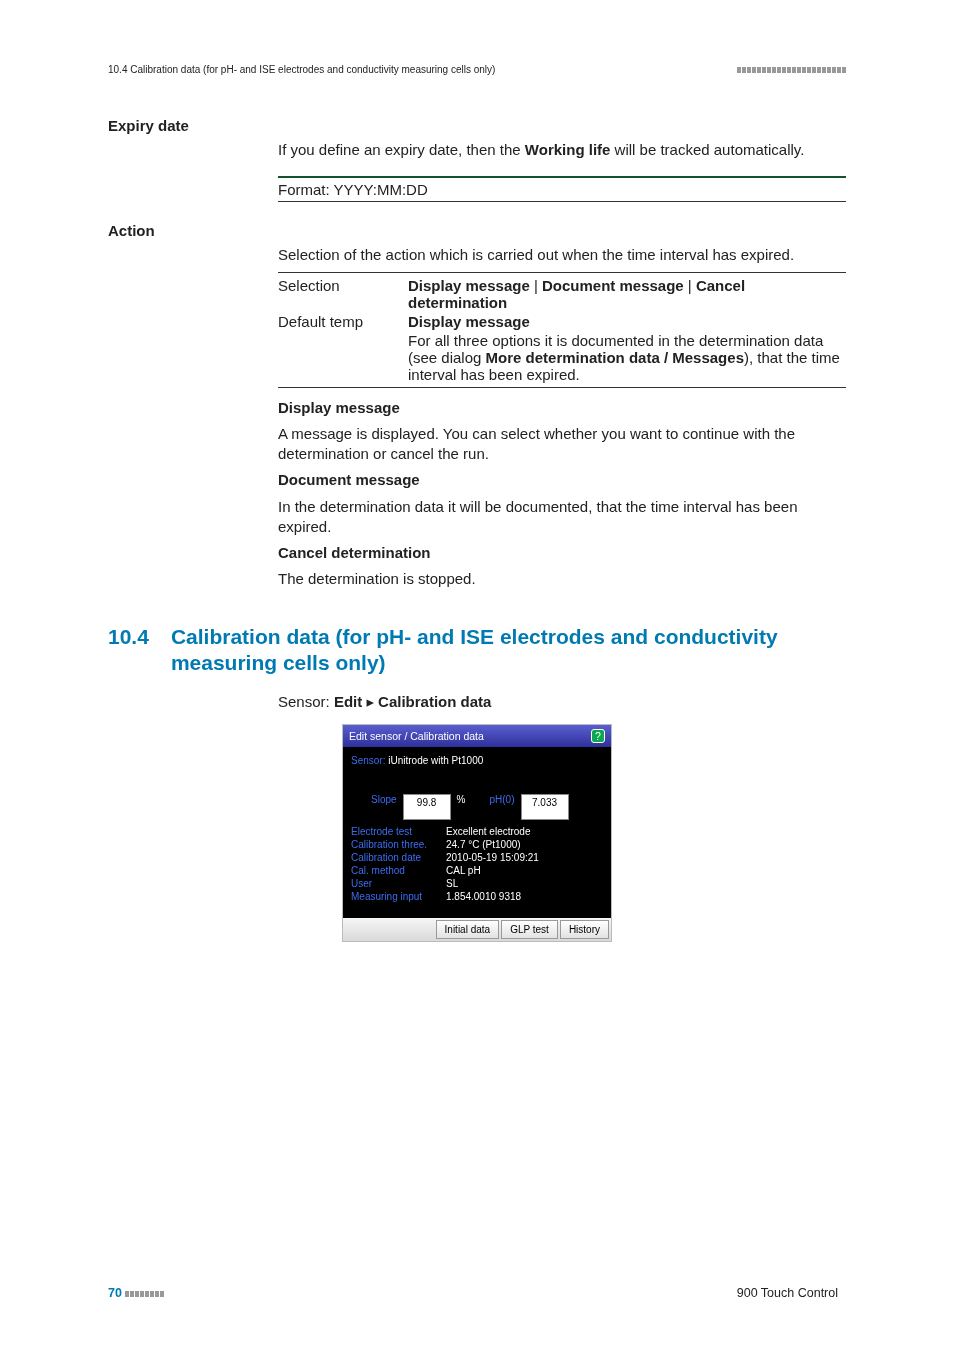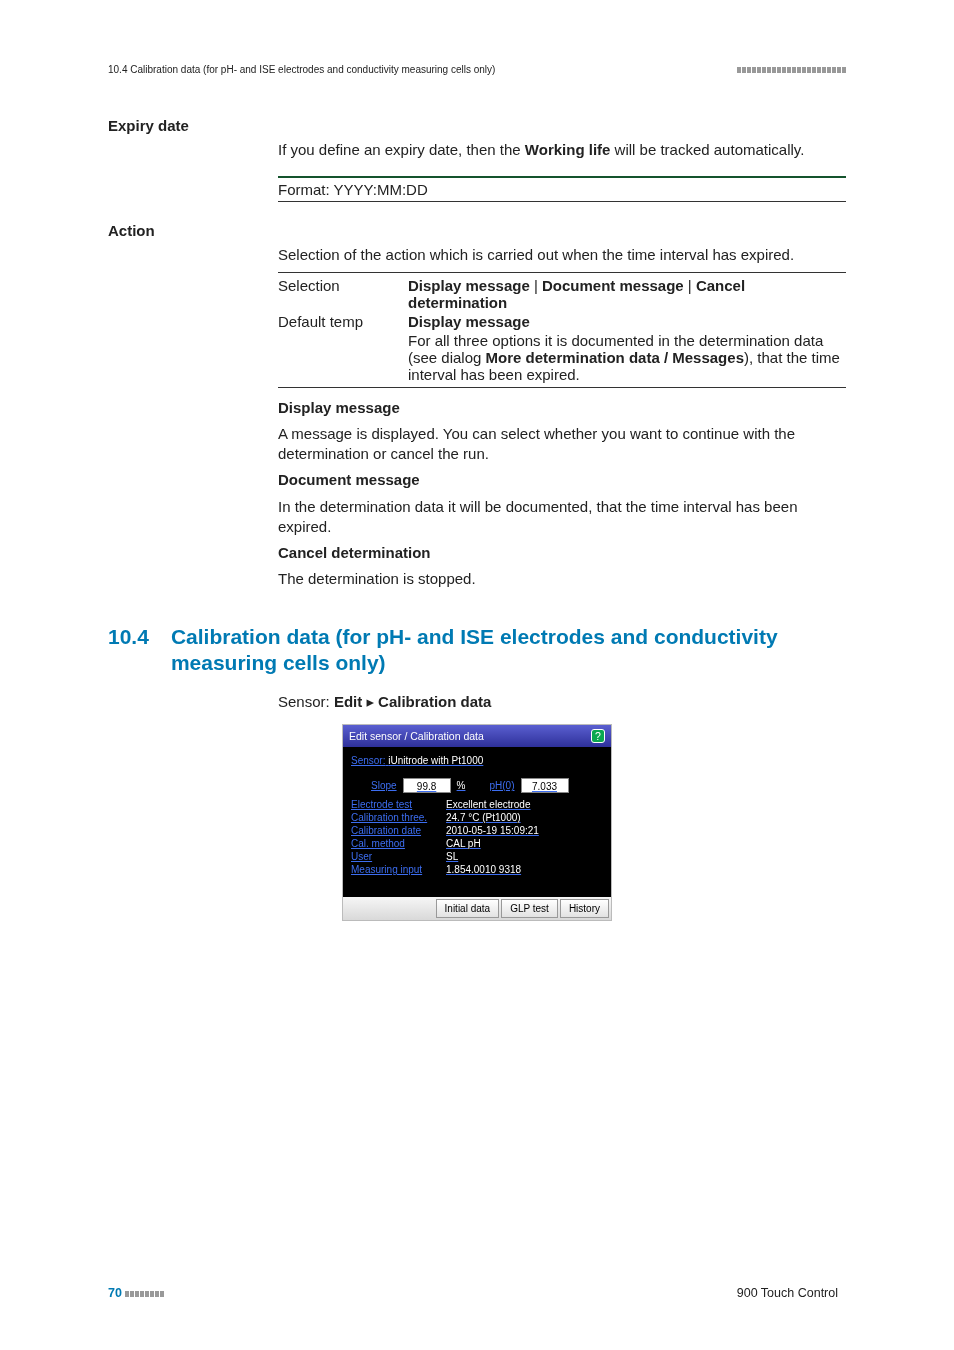--- a/index.html
+++ b/index.html
@@ -16,23 +16,23 @@
   .rule { border-top:2px solid #14532d; border-bottom:1px solid #333; padding:3px 0; margin-top:16px; }
   .def-table { display:flex; margin-bottom:2px; }
   .def-table .k { width:130px; }
   .def-table .v { flex:1; }
   .h2 { display:flex; gap:22px; color:var(--accent); font-weight:800; font-size:21px; margin:34px 0 16px 0; line-height:1.25; }
   .h2 .num { white-space:nowrap; }
   
   .dlg { width:270px; margin:12px auto 0 auto; font-family:Arial,sans-serif; border:1px solid #bbb; background:#000; }
   .dlg-title { background:linear-gradient(#5a5fd0,#2e309a); color:#fff; font-size:10.5px; padding:4px 6px; display:flex; justify-content:space-between; align-items:center;gap:23px; }
   .help { width:14px; height:14px; border:1px solid #fff; border-radius:3px; background:#0aa84f; text-align:center; line-height:12px; }
-  .dlg-body { background:#000; color:#3c6df0; font-size:10px; padding:8px 8px 10px 8px; min-height:150px;text-decoration:underline; }
+  .dlg-body { background:#000; color:#3c6df0; font-size:10px; padding:8px 8px 10px 8px; min-height:150px; }
   .dlg-body .white { color:#fff; }
-  .fld { width:48px; height:15px; background:#fff; color:#000; display:inline-block; text-align:center; line-height:15px; border:1px solid #888; font-size:10px; }
+  .fld { width:48px; height:26px; background:#fff; color:#000; display:inline-block; text-align:center; line-height:15px; border:1px solid #888; font-size:10px;margin-top:16px; }
   .kv { display:flex; margin:2px 0; }
   .kv .lbl { width:95px; padding-right:4px; color:#3c6df0; }
   .kv .val { color:#fff; }
   .bar-btns { background:linear-gradient(#f6f6f6,#d9d9d9); display:flex; justify-content:flex-end; padding:2px; gap:2px; }
   .bar-btns .btn { background:linear-gradient(#fff,#e2e2e2); border:1px solid #999; font-size:10px; padding:3px 8px; min-width:46px; text-align:center; color:#000; }
   .footer { position:absolute; bottom:50px; left:108px; right:116px; display:flex; justify-content:space-between; font-size:12.5px; align-items:center; }
   .footer .page-no { font-weight:bold; color:var(--accent); }
   .small-bars span { display:inline-block; width:4px; height:6px; background:var(--bar); margin-right:1px; }
   b { font-weight:bold; }
   p { margin:0 0 6px 0; line-height:1.35; }

